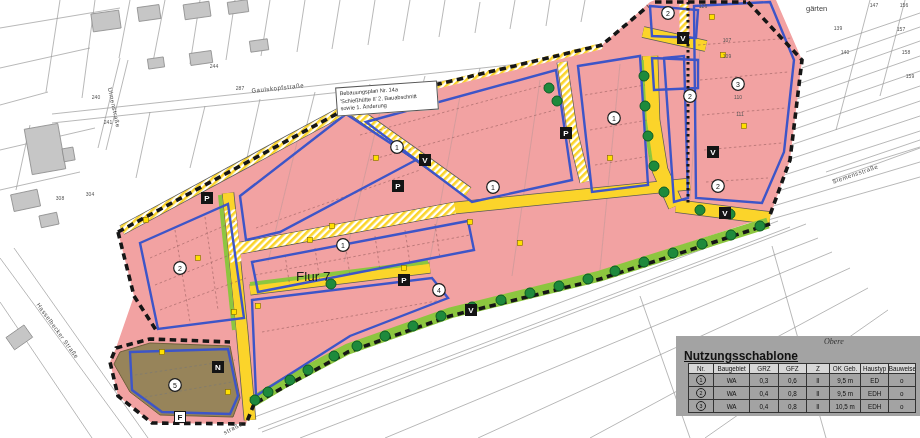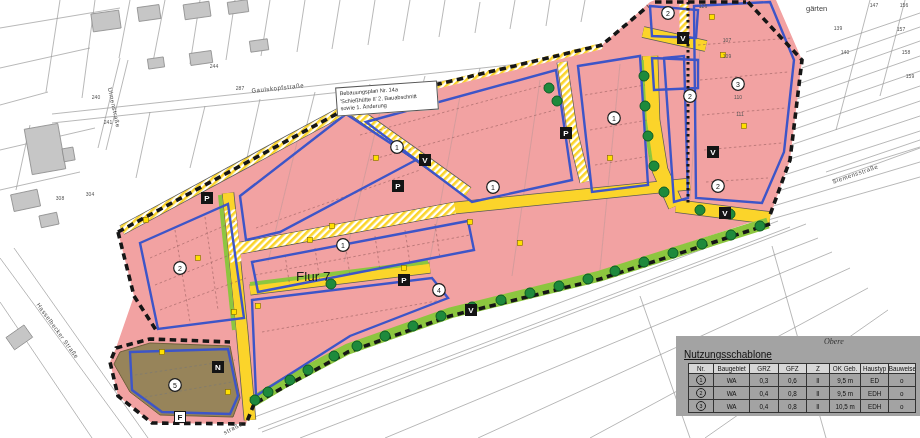--- a/index.html
+++ b/index.html
@@ -5,21 +5,21 @@
   html,body{margin:0;padding:0}
   #app{position:relative;width:920px;height:438px;background:#fff;overflow:hidden;
        font-family:"Liberation Sans",sans-serif}
   #plan-svg{position:absolute;left:0;top:0}
   .info-box{position:absolute;left:336px;top:84px;width:94px;background:#fff;
        border:1px solid #555;padding:2px 3px;font-size:5.6px;line-height:1.35;color:#333;
        transform:rotate(-4deg)}
   .legend{position:absolute;left:676px;top:336px;width:244px;height:80px;background:#a3a3a3}
   .annot{position:absolute;left:148px;top:1px;font-family:"Liberation Serif",serif;
        font-style:italic;font-size:8px;color:#333}
-  .legend-title{position:absolute;left:8px;top:13px;font-size:10px;font-weight:normal;
+  .legend-title{position:absolute;left:8px;top:13px;font-size:12px;font-weight:bold;
        text-decoration:underline;color:#111}
   .legend table{position:absolute;left:12px;top:27px;width:228px;border-collapse:collapse;
        table-layout:fixed}
   .legend th,.legend td{border:1px solid #333;font-size:6.3px;font-weight:normal;
        text-align:center;padding:1px 0;color:#111;overflow:hidden;white-space:nowrap}
   .legend th{background:#d7d7d7}
   .circ{display:inline-block;width:8px;height:8px;line-height:8px;border:1px solid #222;
        border-radius:50%;font-size:5.3px;text-align:center}
 </style>
 </head>

